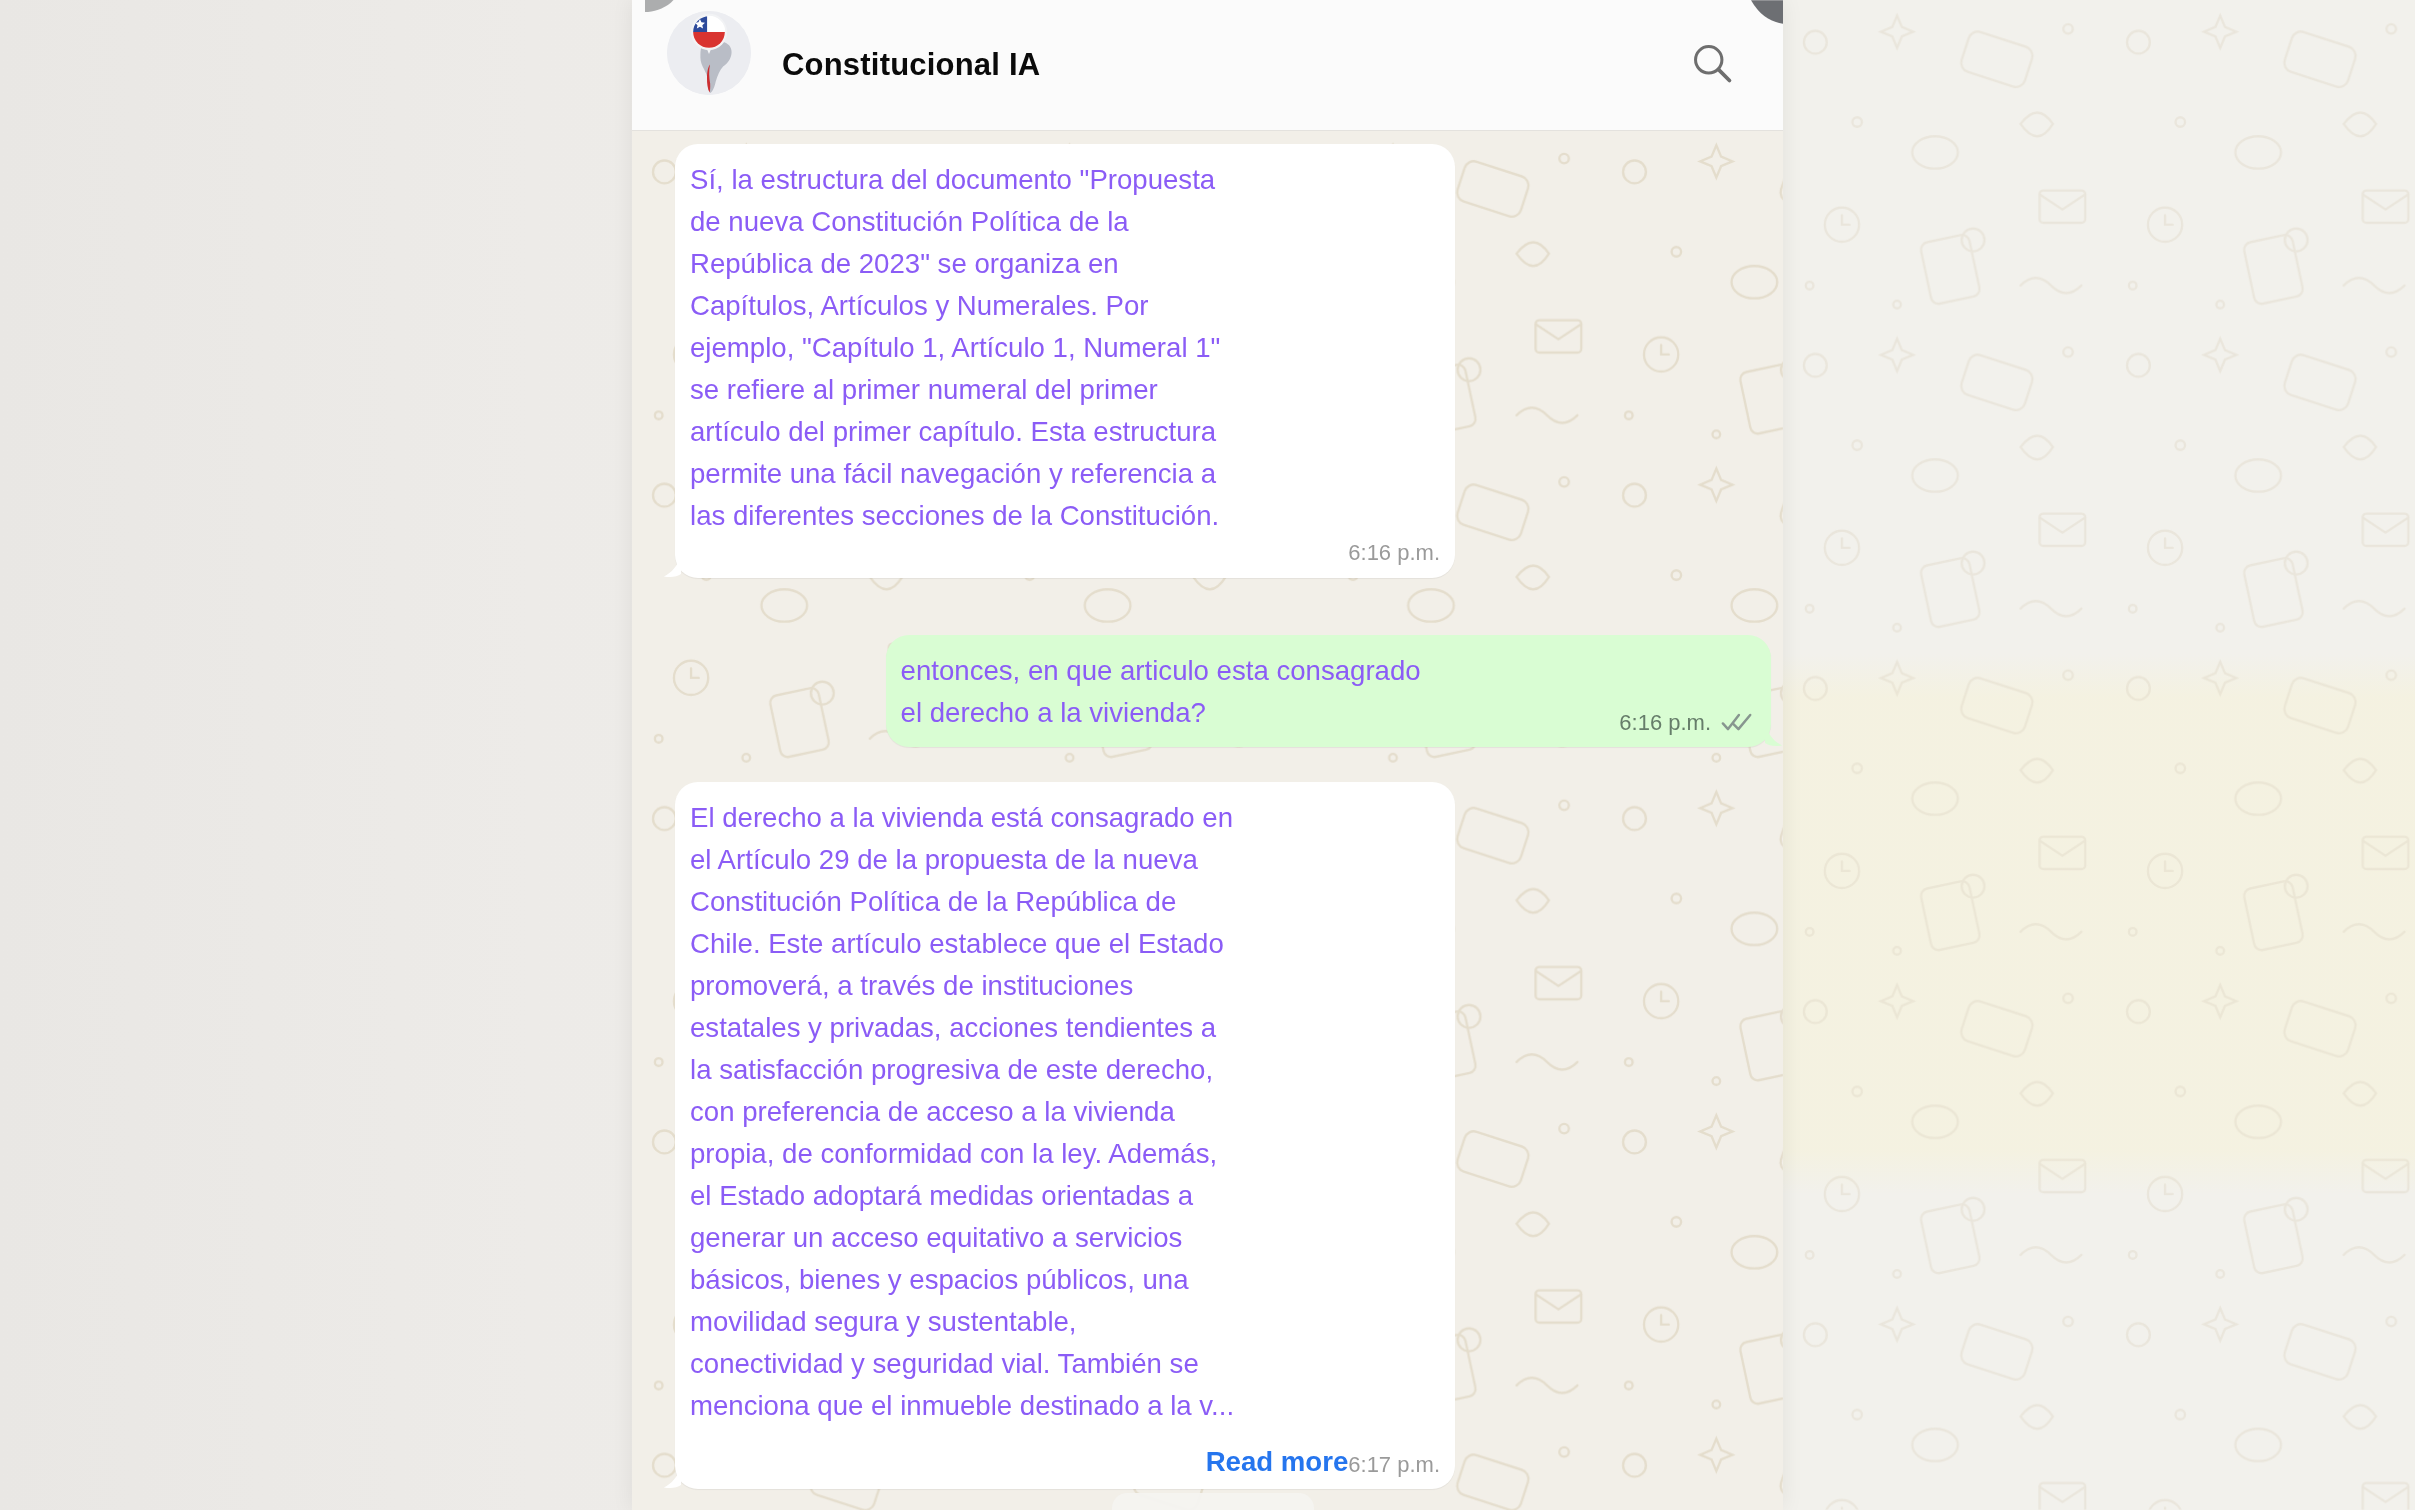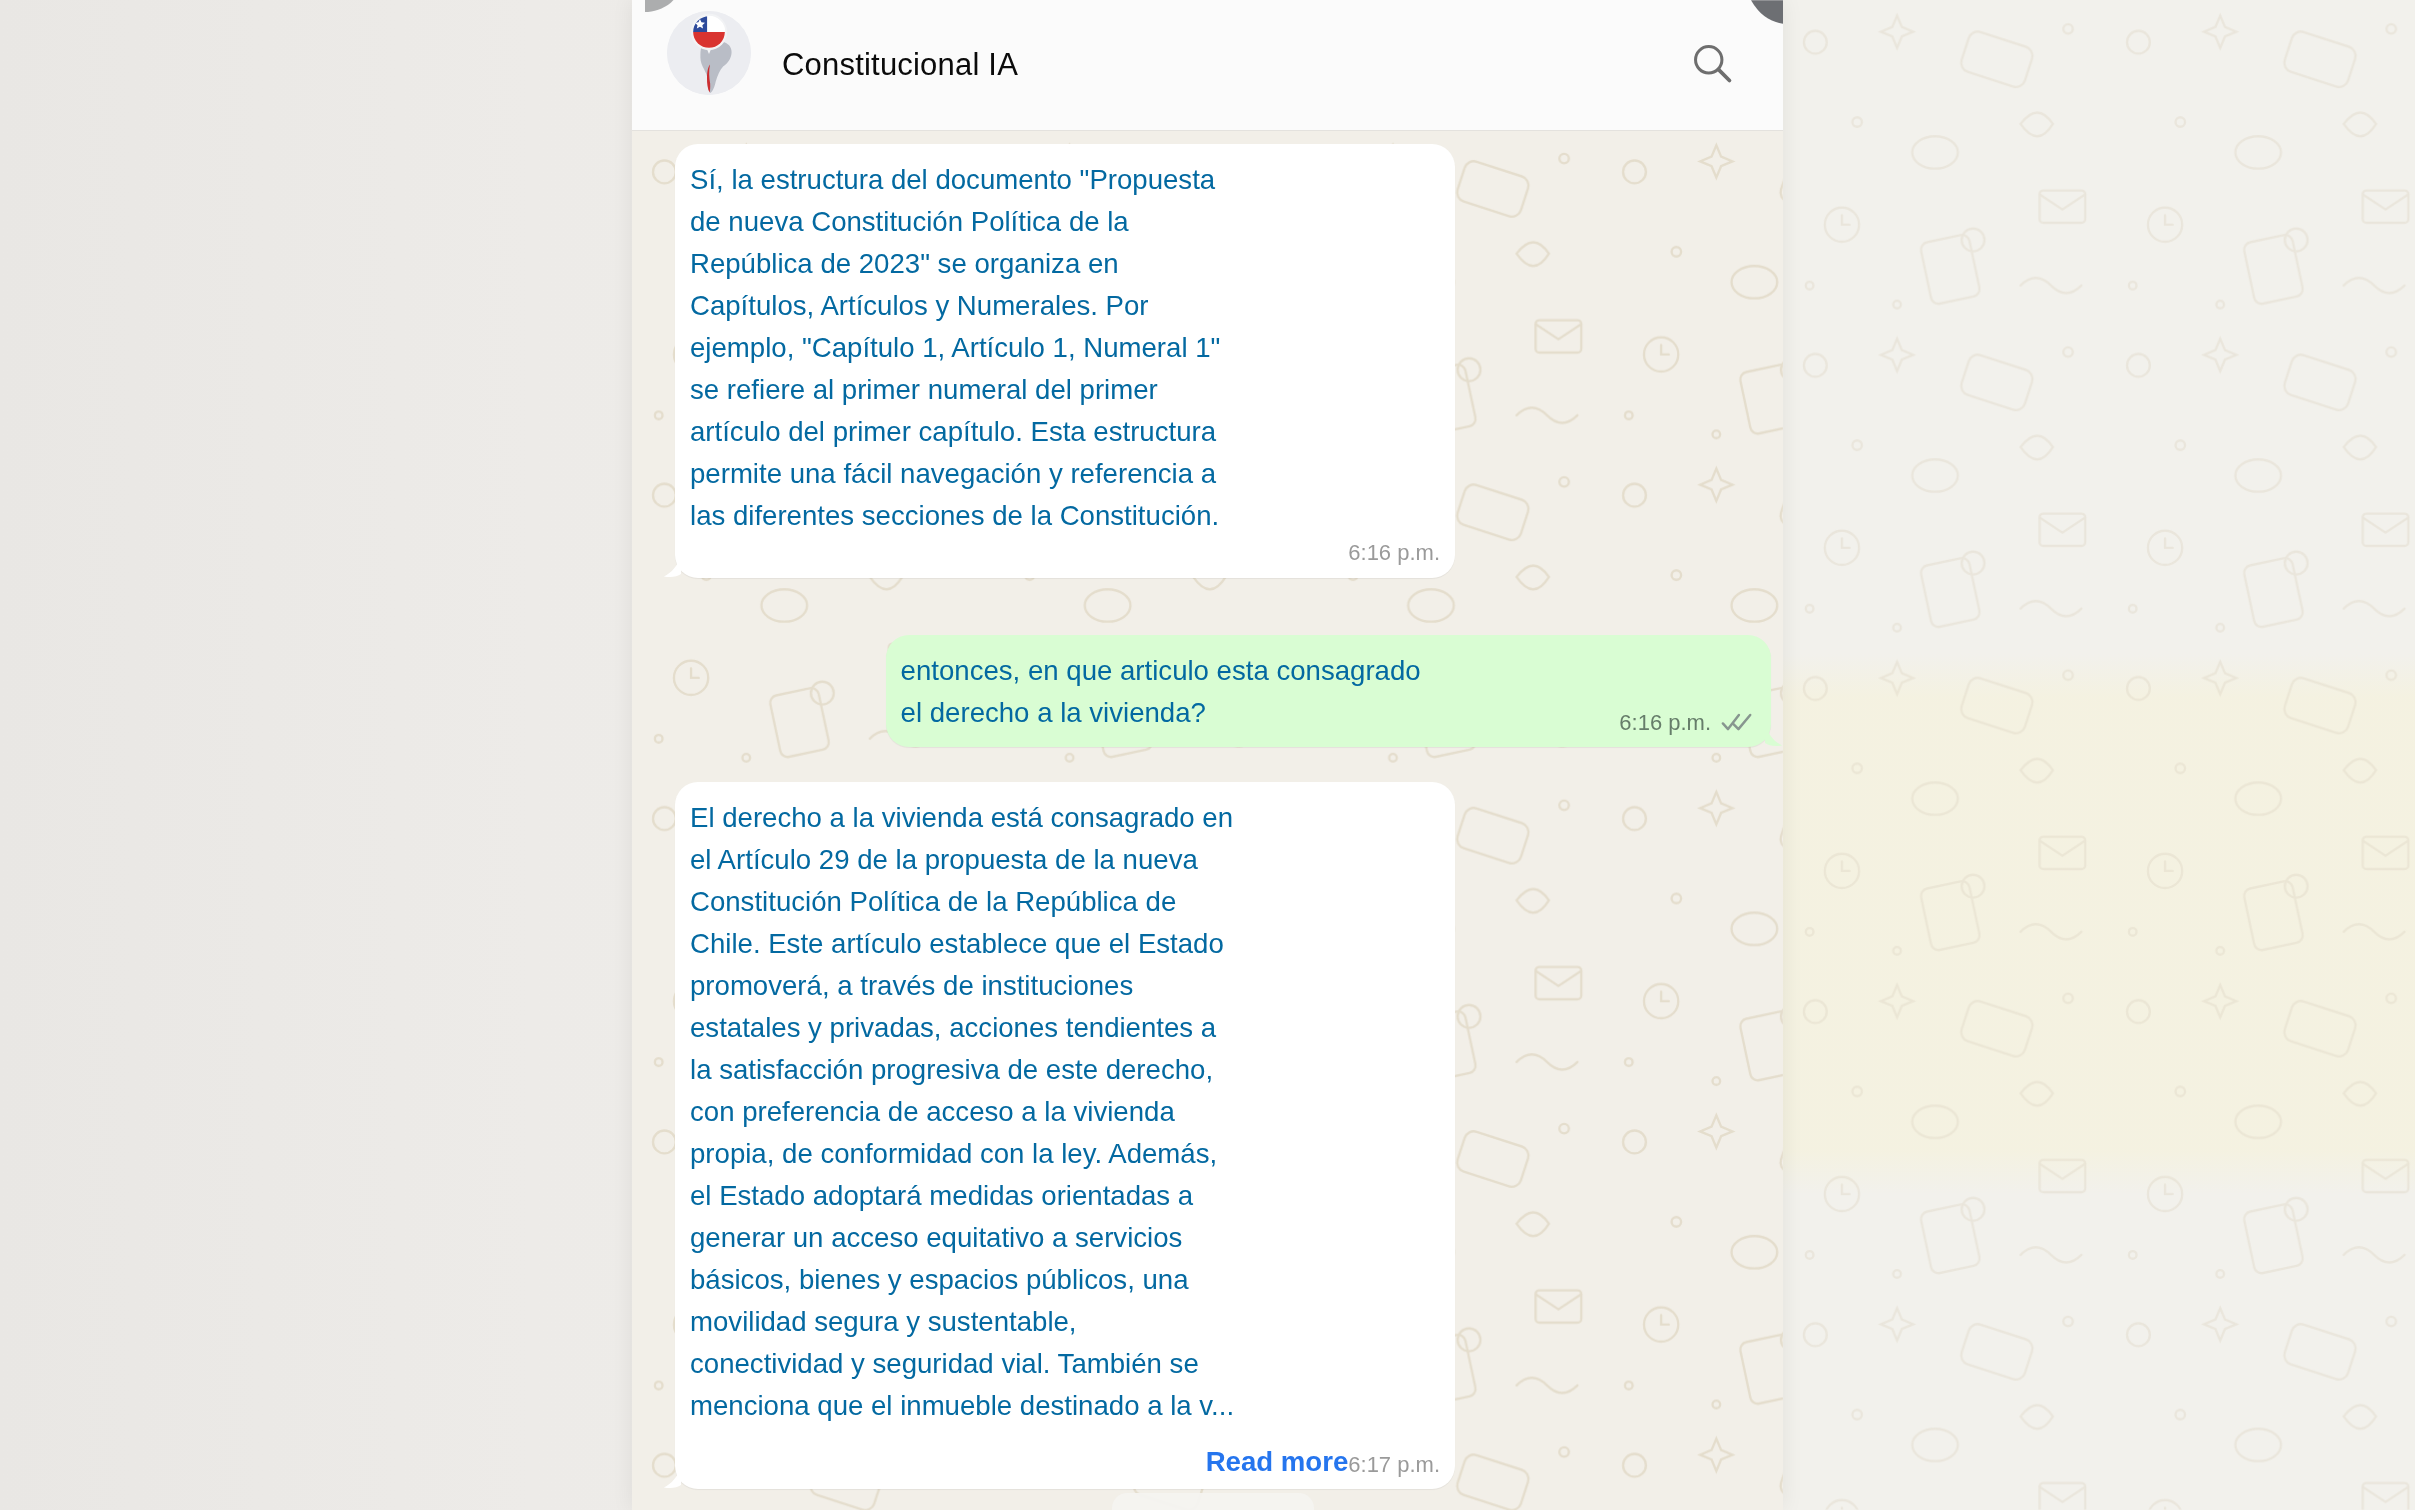--- a/index.html
+++ b/index.html
@@ -19,39 +19,39 @@
   
   #app{position:absolute;left:632px;top:0;width:1151px;height:1510px;
        background:#f1eee7;box-shadow:0 0 21px rgba(0,0,0,.07);}
 
   
   .chat-header{position:absolute;left:0;top:0;width:1151px;height:130px;background:#fbfbfb;
                border-bottom:1px solid #e4e2de;display:flex;align-items:center;z-index:5;}
   .avatar{position:absolute;left:35px;top:10.5px;width:84px;height:84px;border-radius:50%;
           overflow:hidden;background:#ecedf1;}
   .chat-title{position:absolute;left:150px;top:0;height:130px;display:flex;align-items:center;
-              font-size:31px;font-weight:400;color:#0b0b0b;letter-spacing:0.2px;}
+              font-size:31px;font-weight:700;color:#0b0b0b;letter-spacing:0.2px;}
   .search-btn{position:absolute;left:1054px;top:38px;width:53px;height:53px;display:flex;
               align-items:center;justify-content:center;cursor:pointer;}
 
   
   .corner{position:absolute;top:0;z-index:6;}
   .corner.left{left:13.3px;}
   .corner.right{left:1119px;}
 
   
   .chat-area{position:absolute;left:0;top:130px;width:1151px;height:1380px;overflow:hidden;
              background:#f2efe8;}
   .chat-area svg.doodles{position:absolute;left:0;top:0;opacity:.85;}
 
   
   .bubble{position:absolute;border-radius:23px;box-shadow:0 1px 1px rgba(0,0,0,.06);}
   .bubble.incoming{background:#ffffff;left:43px;width:780px;padding:15px 15px 11.4px 15px;box-sizing:border-box;}
   .bubble.outgoing{background:#d9fdd3;right:12.4px;width:885px;padding:15px 15px 13.3px 15px;box-sizing:border-box;}
-  .msg-text{font-size:27.6px;line-height:42px;color:#0369a1;white-space:pre-line;}
+  .msg-text{font-size:27.6px;line-height:42px;color:#8b5cf6;white-space:pre-line;}
   .msg-time{font-size:22px;color:#9a9a9a;text-align:right;margin-top:1.9px;line-height:27px;}
   .bubble .tail{position:absolute;bottom:0;}
   .bubble.incoming .tail{left:-13.3px;}
   .bubble.outgoing .tail{right:-13.3px;}
 
   .out-meta{position:absolute;right:17px;bottom:11.4px;display:flex;align-items:center;gap:8.6px;}
   .out-meta .t{font-size:22px;color:#667d6a;line-height:27px;}
 
   .msg-footer{display:flex;justify-content:flex-end;align-items:flex-end;margin-top:7.6px;}
   .read-more{font-size:27.6px;font-weight:600;color:#2575ee;cursor:pointer;line-height:32px;}

